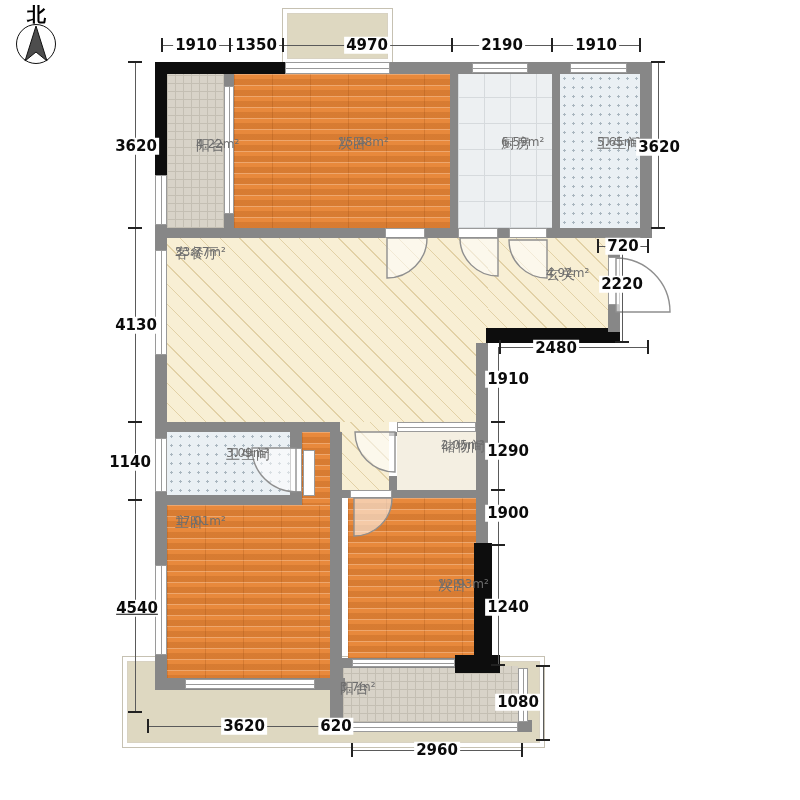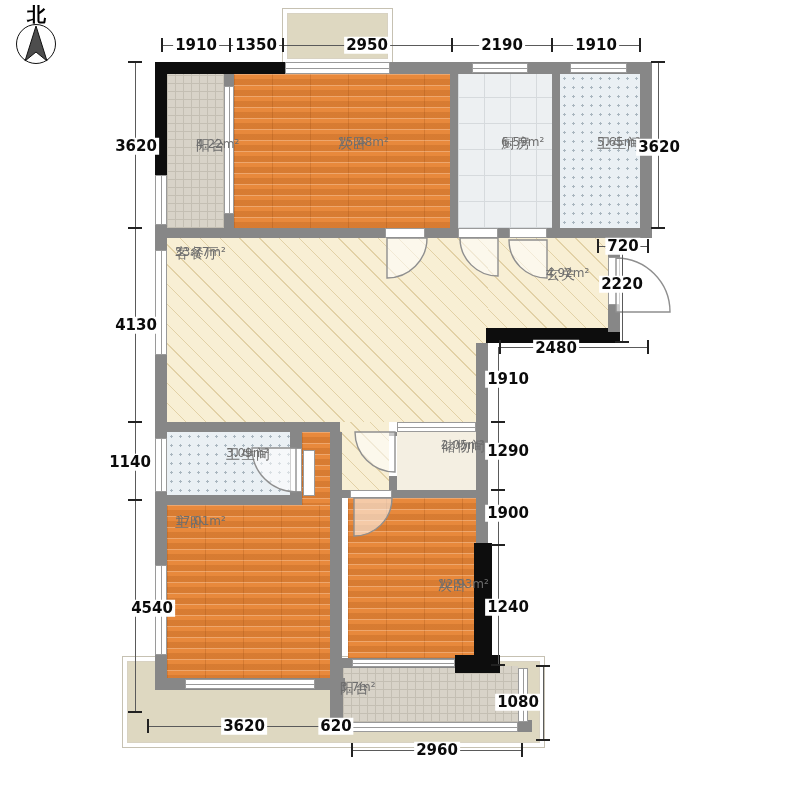--- a/index.html
+++ b/index.html
@@ -198,34 +198,34 @@
 
   <div class="dl" style="left:162px;top:45px;width:478px;height:1px;"></div>
   <div class="tkv" style="left:161px;top:38px;"></div>
   <div class="tkv" style="left:229px;top:38px;"></div>
   <div class="tkv" style="left:282px;top:38px;"></div>
   <div class="tkv" style="left:451px;top:38px;"></div>
   <div class="tkv" style="left:551px;top:38px;"></div>
   <div class="tkv" style="left:639px;top:38px;"></div>
   <div class="dlab" style="left:196px;top:45px;">1910</div>
   <div class="dlab" style="left:256px;top:45px;">1350</div>
-  <div class="dlab" style="left:367px;top:45px;">2950</div>
+  <div class="dlab" style="left:367px;top:45px;">4970</div>
   <div class="dlab" style="left:502px;top:45px;">2190</div>
   <div class="dlab" style="left:596px;top:45px;">1910</div>
 
   <div class="dl" style="left:135px;top:62px;width:1px;height:650px;"></div>
   <div class="tkh" style="left:128px;top:61px;"></div>
   <div class="tkh" style="left:128px;top:227px;"></div>
   <div class="tkh" style="left:128px;top:421px;"></div>
   <div class="tkh" style="left:128px;top:499px;"></div>
   <div class="tkh" style="left:128px;top:711px;"></div>
   <div class="dlab" style="left:136px;top:146px;">3620</div>
   <div class="dlab" style="left:136px;top:325px;">4130</div>
   <div class="dlab" style="left:130px;top:462px;">1140</div>
-  <div class="dlab" style="left:152px;top:608px;">4540</div>
+  <div class="dlab" style="left:137px;top:608px;text-decoration:underline;">4540</div>
 
   <div class="dl" style="left:658px;top:62px;width:1px;height:166px;"></div>
   <div class="tkh" style="left:651px;top:61px;"></div>
   <div class="tkh" style="left:651px;top:227px;"></div>
   <div class="dlab" style="left:659px;top:147px;">3620</div>
 
   <div class="dl" style="left:598px;top:246px;width:50px;height:1px;"></div>
   <div class="tkv" style="left:597px;top:239px;"></div>
   <div class="tkv" style="left:647px;top:239px;"></div>
   <div class="dlab" style="left:623px;top:246px;">720</div>

